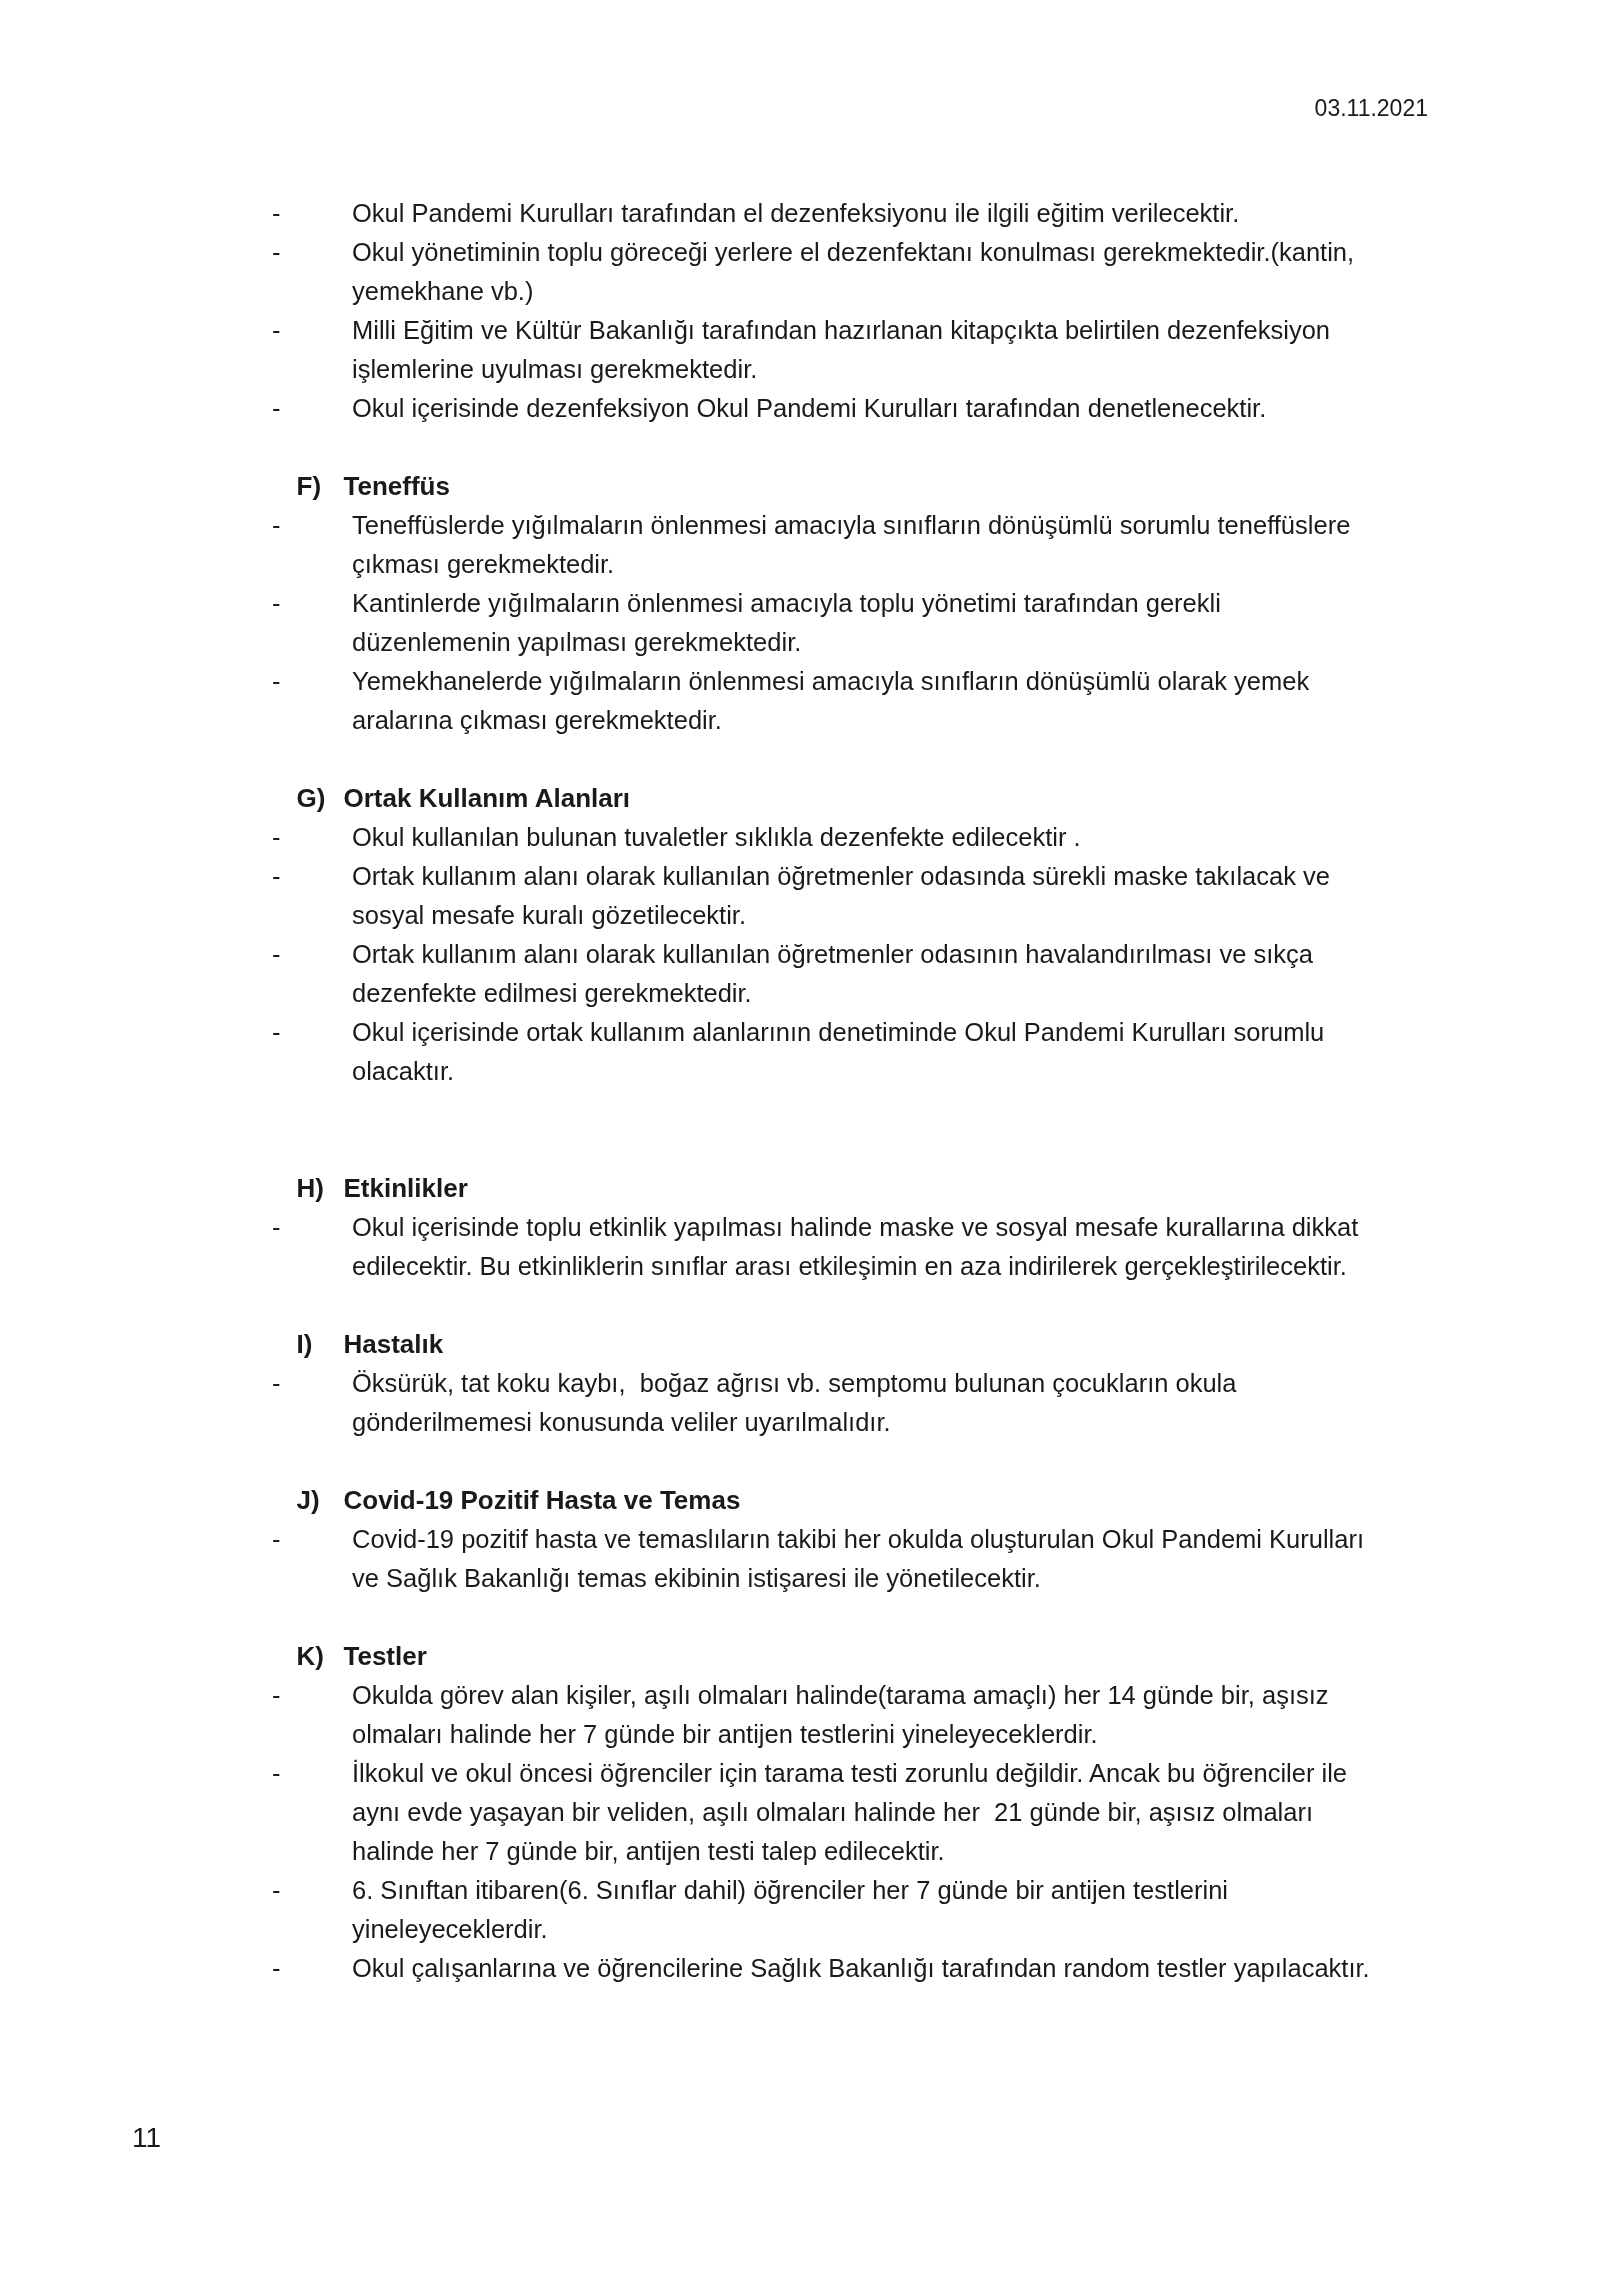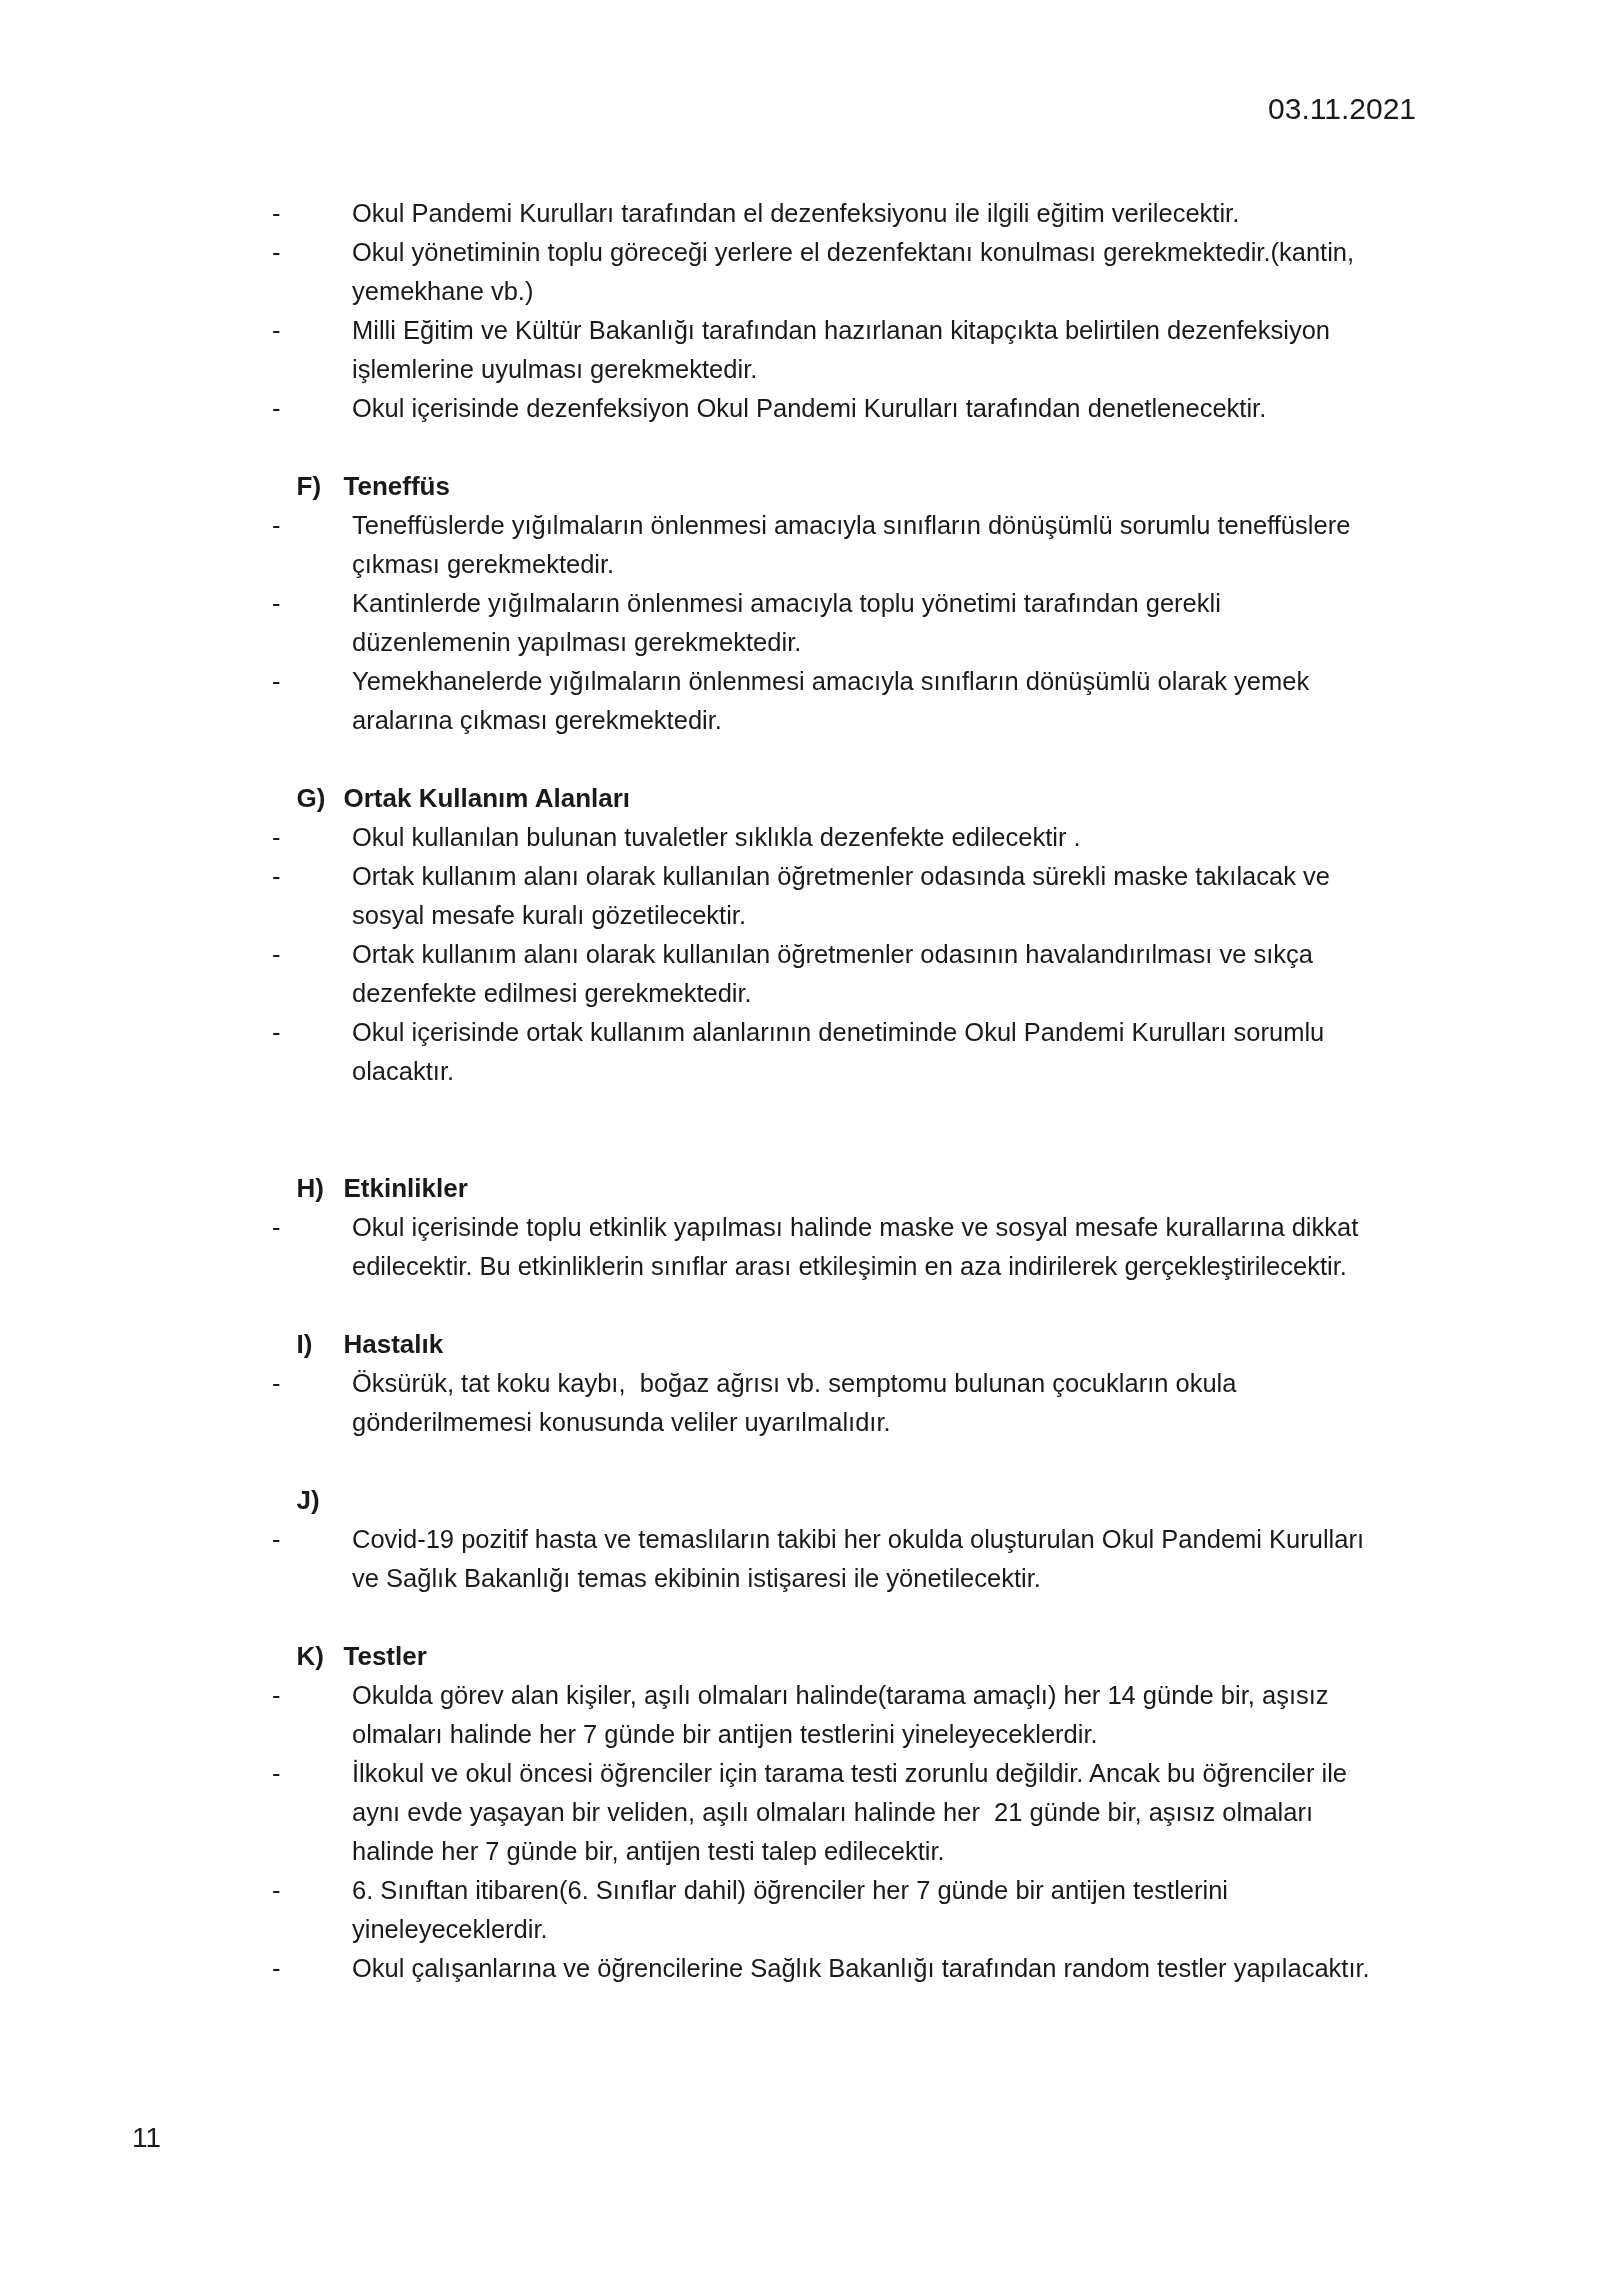--- a/index.html
+++ b/index.html
@@ -12,22 +12,22 @@
     width: 1621px;
     height: 2293px;
     background: #ffffff;
     font-family: "Liberation Sans", sans-serif;
     color: #1a1a1a;
     overflow: hidden;
   }
   .date {
     position: absolute;
     top: 89px;
-    right: 205px;
-    font-size: 30px;
+    right: 193px;
+    font-size: 23px;
     line-height: 39px;
     white-space: nowrap;
   }
   .content {
     position: absolute;
     left: 272px;
     top: 194px;
     width: 1171px;
     font-size: 25.5px;
     line-height: 39px;
@@ -164,20 +164,21 @@
     <div class="bullets">
       <div class="bullet">
         <span class="dash">-</span>
         <span class="btext">Öksürük, tat koku kaybı,  boğaz ağrısı vb. semptomu bulunan çocukların okula
 gönderilmemesi konusunda veliler uyarılmalıdır.</span>
       </div>
     </div>
 
     <div class="header mt1">
       <span class="hletter">J)</span>
+      <span class="htitle">Covid-19 Pozitif Hasta ve Temas</span>
     </div>
     <div class="bullets">
       <div class="bullet">
         <span class="dash">-</span>
         <span class="btext">Covid-19 pozitif hasta ve temaslıların takibi her okulda oluşturulan Okul Pandemi Kurulları
 ve Sağlık Bakanlığı temas ekibinin istişaresi ile yönetilecektir.</span>
       </div>
     </div>
 
     <div class="header mt1">

